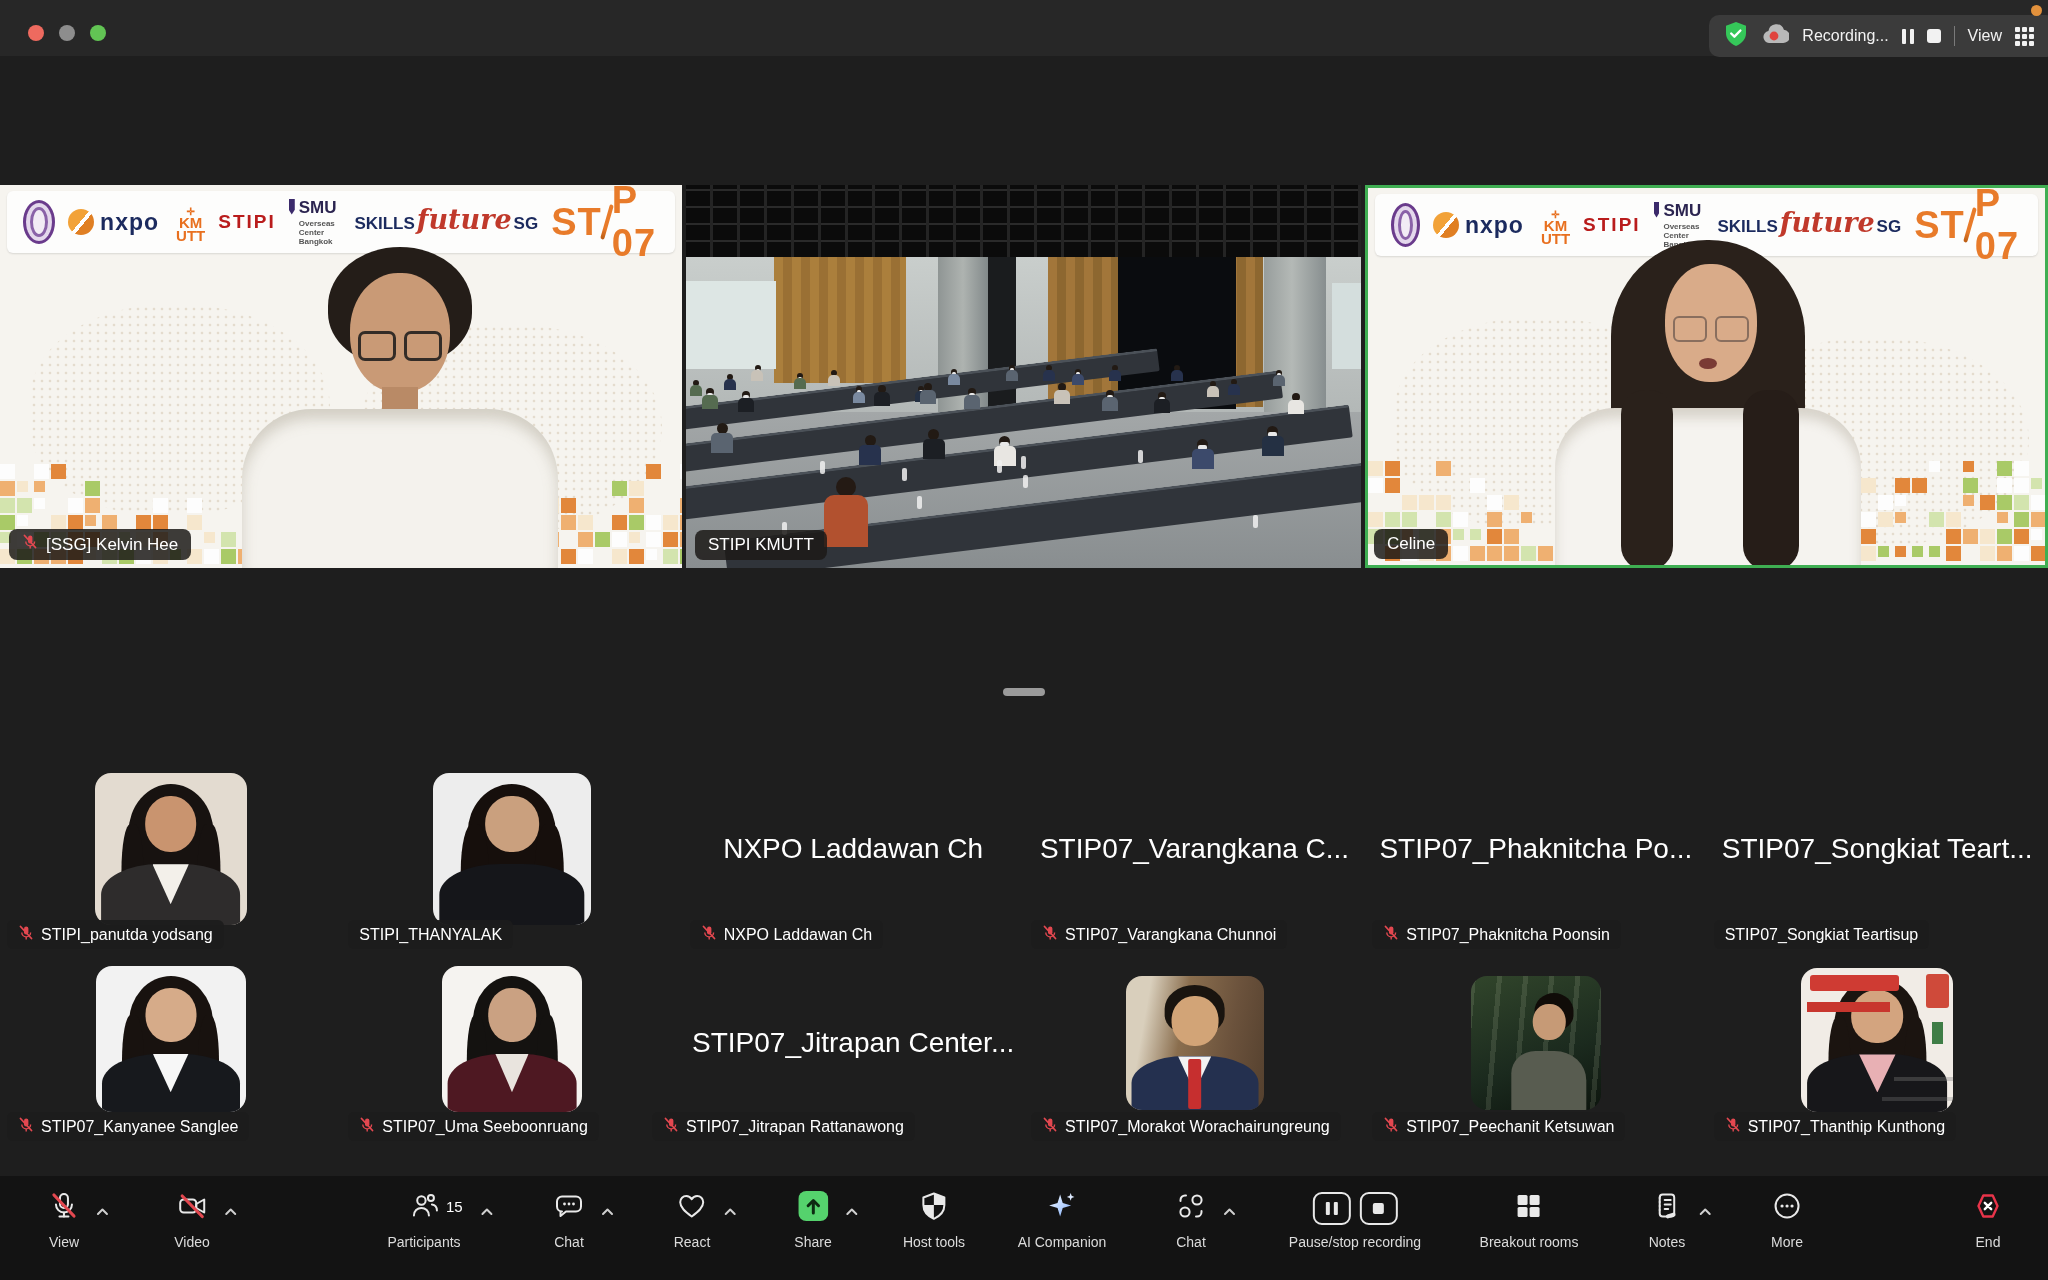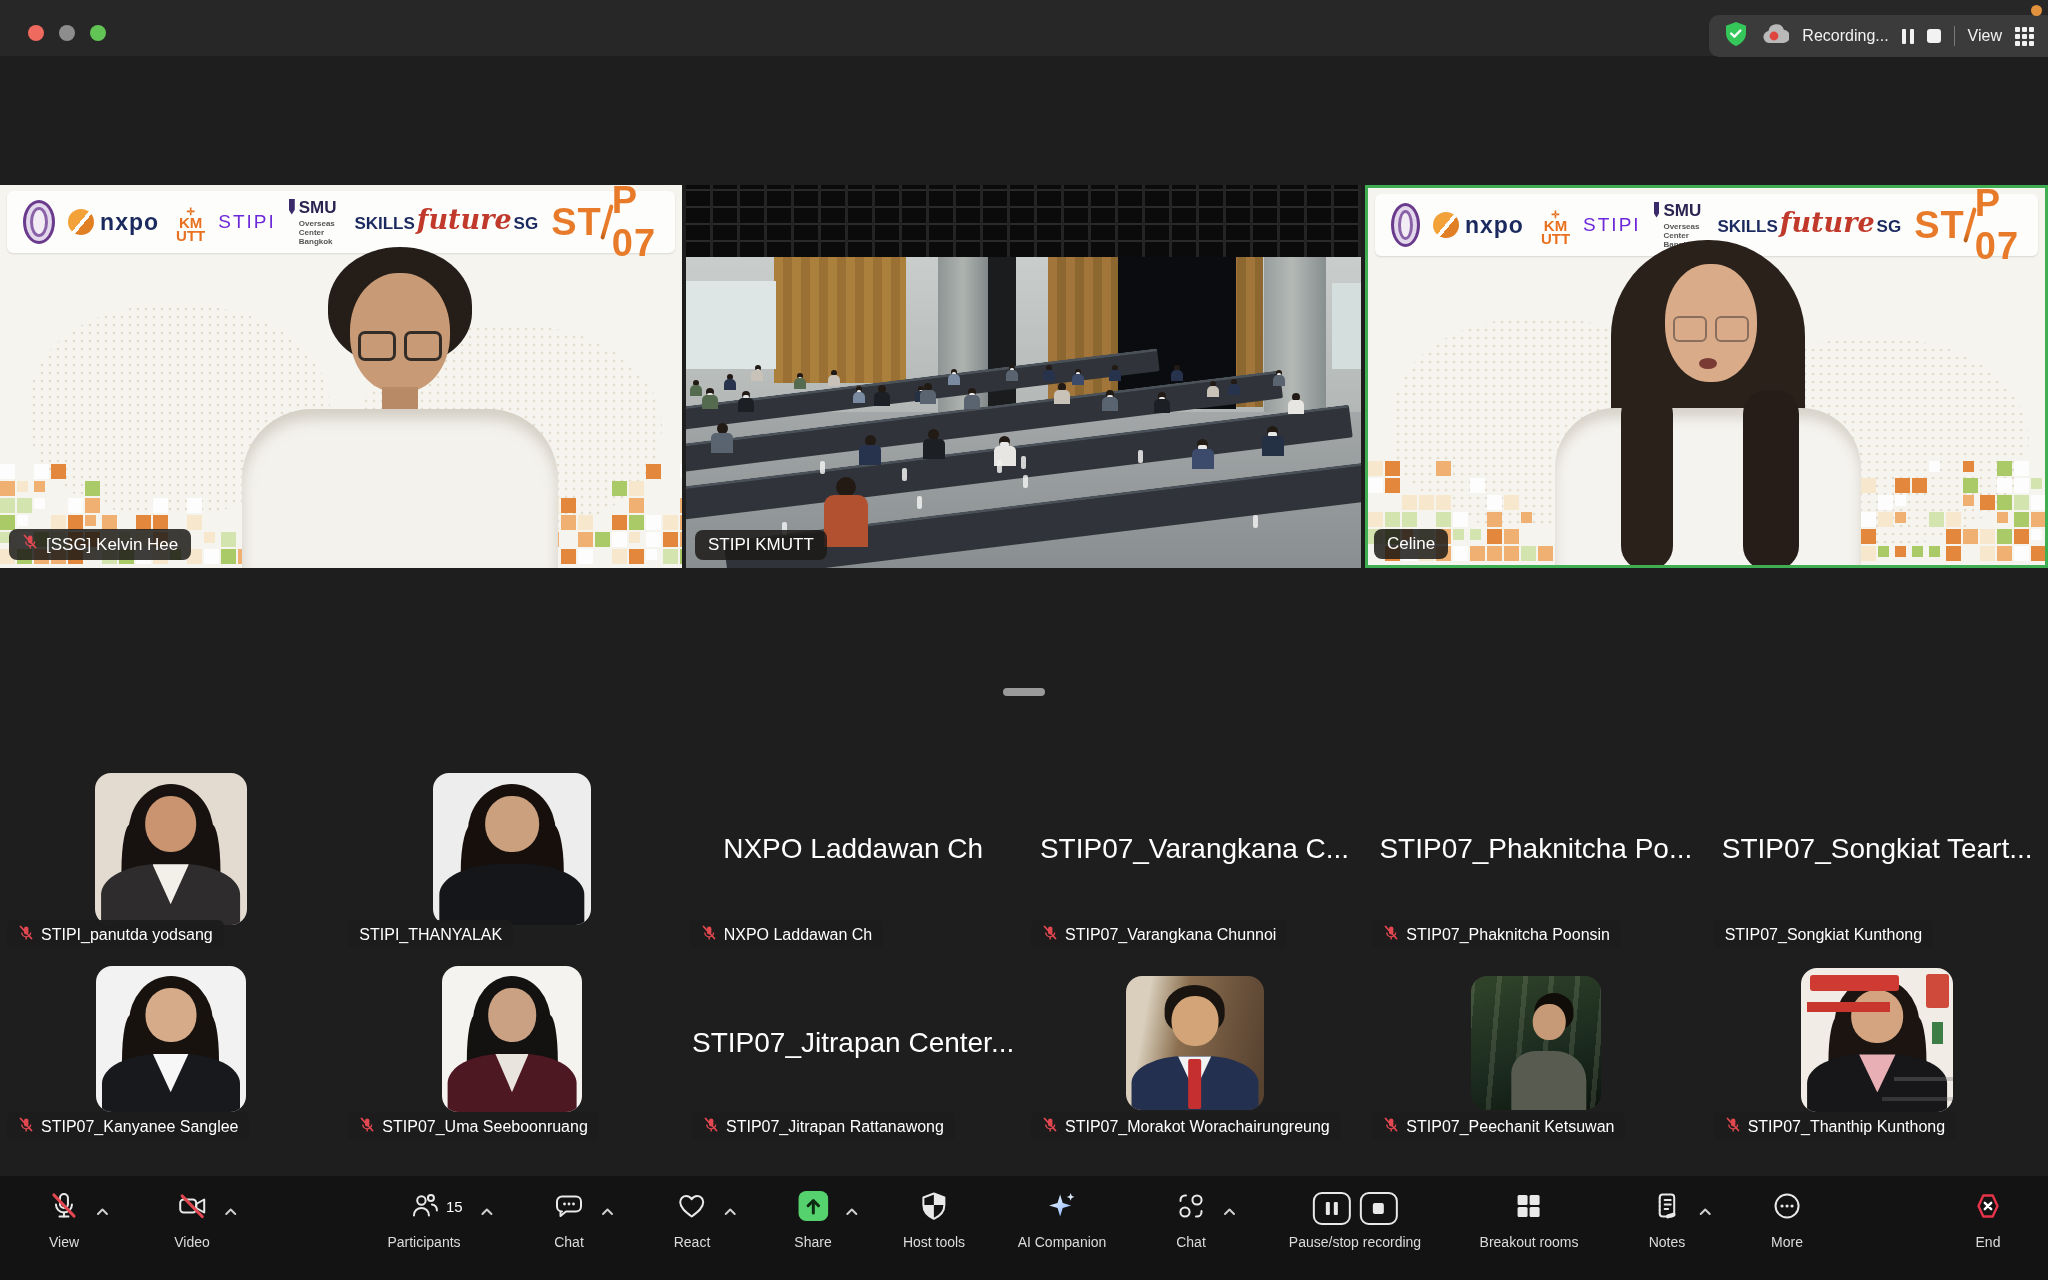--- a/index.html
+++ b/index.html
@@ -31,21 +31,21 @@
   .vbanner{position:absolute;left:7px;right:7px;top:6px;height:62px;background:#fdfdfc;
            border-radius:6px;display:flex;align-items:center;padding:0 16px;gap:13px;box-shadow:0 1px 2px rgba(0,0,0,.12)}
   .lg-emblem{width:38px;height:38px;border-radius:50%;border:3px solid #6a3b8c;background:#f2ecf5;
              box-shadow:inset 0 0 0 4px #e4d8ec, inset 0 0 0 7px #8a62a8}
   .lg-nxpo{display:flex;align-items:center;gap:6px}
   .nxpo-ball{width:26px;height:26px;border-radius:50%;background:linear-gradient(130deg,#f2a238 48%,#fff 48% 58%,#e07f23 58%)}
   .nxpo-txt{font-size:23px;font-weight:bold;color:#1b2a5e;letter-spacing:1px}
   .cap{width:46px;height:10px;background:repeating-linear-gradient(0deg,#9b9b9b 0 1.6px,transparent 1.6px 4px);margin-left:4px}
   .lg-kmutt{color:#e8701f;font-weight:bold;font-size:15px;line-height:13px;text-align:center}
   .lg-kmutt .cross{font-size:10px;line-height:8px}
-  .lg-stipi{color:#6d28d9;font-weight:normal;font-size:19px;letter-spacing:2px}
+  .lg-stipi{color:#b91c1c;font-weight:bold;font-size:19px;letter-spacing:2px}
   .lg-stipi .cap{width:54px;margin:2px 0 0}
   .lg-smu{display:flex;align-items:flex-start;gap:4px}
   .smu-flag{width:9px;height:16px;background:#3b2a6b;clip-path:polygon(0 0,100% 0,100% 70%,50% 100%,0 70%)}
   .smu-txt{font-weight:bold;color:#2b2450;font-size:17px;line-height:15px}
   .smu-cap{font-size:8px;color:#555;font-weight:bold;line-height:9px;margin-top:2px}
   .lg-sf{display:flex;align-items:baseline;gap:2px}
   .sf-skills,.sf-sg{font-weight:800;color:#1b2a5e;font-size:17px}
   .sf-future{font-family:"DejaVu Serif",serif;font-style:italic;font-weight:bold;color:#c0392b;font-size:27px;line-height:20px}
   .lg-stip07{margin-left:auto;color:#e87b2a;font-size:38px;font-weight:bold;letter-spacing:1px;display:flex;align-items:center}
   .pen{width:7px;height:36px;background:linear-gradient(#e87b2a 70%,#b85b12);border-radius:3px;transform:rotate(16deg);margin:0 3px}
@@ -688,21 +688,21 @@
       <span><svg width="16" height="16" viewBox="0 0 16 16">
           <rect x="6" y="1.5" width="4.4" height="8" rx="2.2" fill="#e34850"></rect>
           <path d="M3.8 7.5a4.4 4.4 0 0 0 8.8 0" stroke="#e34850" stroke-width="1.4" fill="none"></path>
           <line x1="8.2" y1="12" x2="8.2" y2="14.5" stroke="#e34850" stroke-width="1.4"></line>
           <line x1="2.5" y1="1.5" x2="13.5" y2="13.5" stroke="#e34850" stroke-width="1.8" stroke-linecap="round"></line>
         </svg></span>
       <span>STIP07_Phaknitcha Poonsin</span>
     </div>
     <div class="bigname" style="left: 1706.67px; top: 833px;">STIP07_Songkiat Teart...</div>
     <div class="gpill" style="left: 1713.67px; top: 920px;">
-      <span>STIP07_Songkiat Kunthong</span>
+      <span>STIP07_Songkiat Teartisup</span>
     </div>
     <div class="photo portrait-suit" style="left: 95.6667px; top: 966px; width: 150px; height: 146px;">
       <i class="av-hair"></i>
       <i class="av-face"></i>
       <i class="av-body"></i>
     </div>
     <div class="gpill" style="left: 7px; top: 1112px;">
       <span><svg width="16" height="16" viewBox="0 0 16 16">
           <rect x="6" y="1.5" width="4.4" height="8" rx="2.2" fill="#e34850"></rect>
           <path d="M3.8 7.5a4.4 4.4 0 0 0 8.8 0" stroke="#e34850" stroke-width="1.4" fill="none"></path>
@@ -719,21 +719,21 @@
     <div class="gpill" style="left: 348.333px; top: 1112px;">
       <span><svg width="16" height="16" viewBox="0 0 16 16">
           <rect x="6" y="1.5" width="4.4" height="8" rx="2.2" fill="#e34850"></rect>
           <path d="M3.8 7.5a4.4 4.4 0 0 0 8.8 0" stroke="#e34850" stroke-width="1.4" fill="none"></path>
           <line x1="8.2" y1="12" x2="8.2" y2="14.5" stroke="#e34850" stroke-width="1.4"></line>
           <line x1="2.5" y1="1.5" x2="13.5" y2="13.5" stroke="#e34850" stroke-width="1.8" stroke-linecap="round"></line>
         </svg></span>
       <span>STIP07_Uma Seeboonruang</span>
     </div>
     <div class="bigname" style="left: 682.667px; top: 1027px;">STIP07_Jitrapan Center...</div>
-    <div class="gpill" style="left: 692px; top: 1112px;">
+    <div class="gpill" style="left: 652px; top: 1112px;">
       <span><svg width="16" height="16" viewBox="0 0 16 16">
           <rect x="6" y="1.5" width="4.4" height="8" rx="2.2" fill="#e34850"></rect>
           <path d="M3.8 7.5a4.4 4.4 0 0 0 8.8 0" stroke="#e34850" stroke-width="1.4" fill="none"></path>
           <line x1="8.2" y1="12" x2="8.2" y2="14.5" stroke="#e34850" stroke-width="1.4"></line>
           <line x1="2.5" y1="1.5" x2="13.5" y2="13.5" stroke="#e34850" stroke-width="1.8" stroke-linecap="round"></line>
         </svg></span>
       <span>STIP07_Jitrapan Rattanawong</span>
     </div>
     <div class="photo cafe-suit" style="left: 1125.67px; top: 976px; width: 138px; height: 134px;">
       <i class="av-hair"></i>

